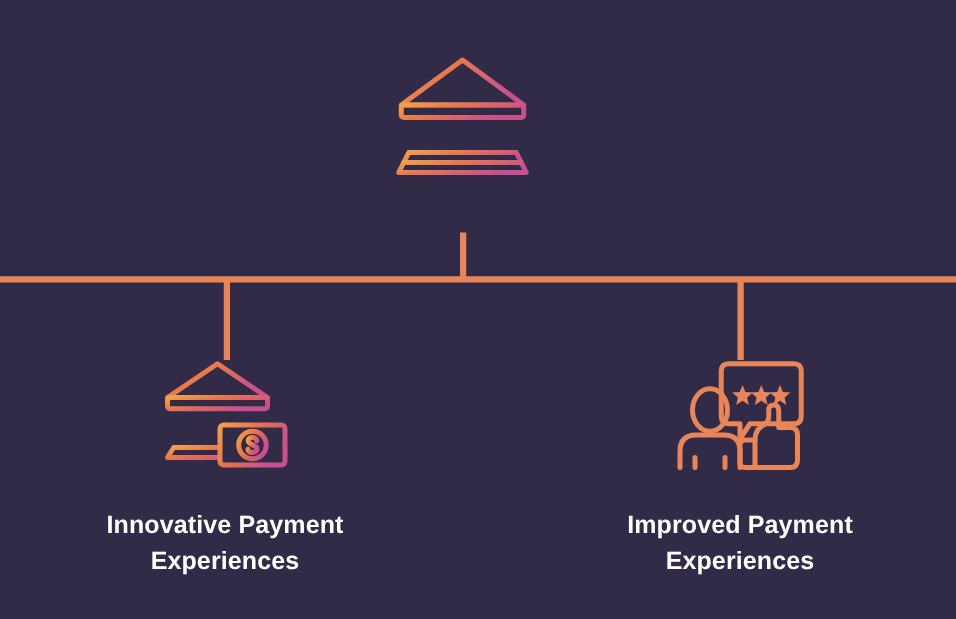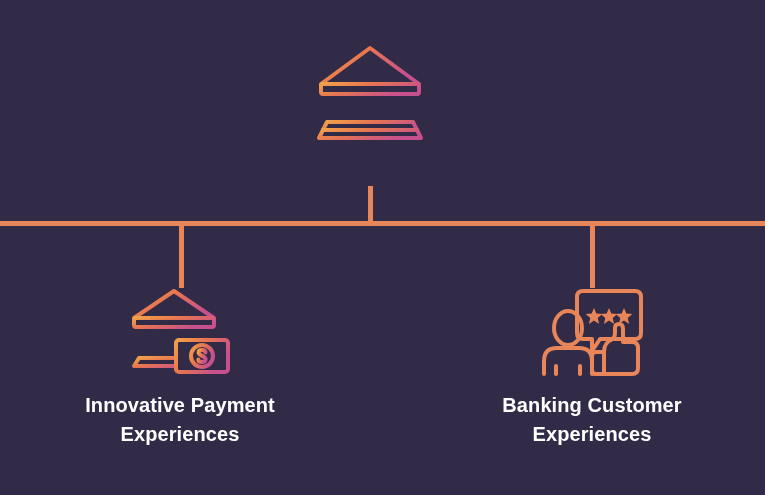--- a/index.html
+++ b/index.html
@@ -55,21 +55,21 @@
     margin-top: 12px;
     color: #FFFFFF;
     font-size: 20px;
     font-weight: bold;
     text-align: center;
     line-height: 1.45;
     letter-spacing: 0.1px;
     white-space: pre-line;
   }
   .node-root .node-label { margin-top: 14px; }
-  .node-left .node-label, .node-right .node-label { margin-top: 13px; }
+  .node-left .node-label, .node-right .node-label { margin-top: 28px; }
 </style>
 </head>
 <body>
 
 <div id="diagram">
 
   <div class="h-line"></div>
   <div class="v-stem center"></div>
   <div class="v-stem left"></div>
   <div class="v-stem right"></div>
@@ -165,17 +165,17 @@
         <g fill="#E8865A">
           <path d="M56 22 L58.3 27.6 L64.3 28.0 L59.7 32.0 L61.1 37.9
                    L56 34.6 L50.9 37.9 L52.3 32.0 L47.7 28.0 L53.7 27.6 Z"></path>
           <path d="M71 22 L73.3 27.6 L79.3 28.0 L74.7 32.0 L76.1 37.9
                    L71 34.6 L65.9 37.9 L67.3 32.0 L62.7 28.0 L68.7 27.6 Z"></path>
           <path d="M86 22 L88.3 27.6 L94.3 28.0 L89.7 32.0 L91.1 37.9
                    L86 34.6 L80.9 37.9 L82.3 32.0 L77.7 28.0 L83.7 27.6 Z"></path>
         </g>
       </svg>
     </span>
-    <div class="node-label">Banking Customer
+    <div class="node-label">Improved Payment
 Experiences</div>
   </div>
 
 </div>
 
 </body></html>

